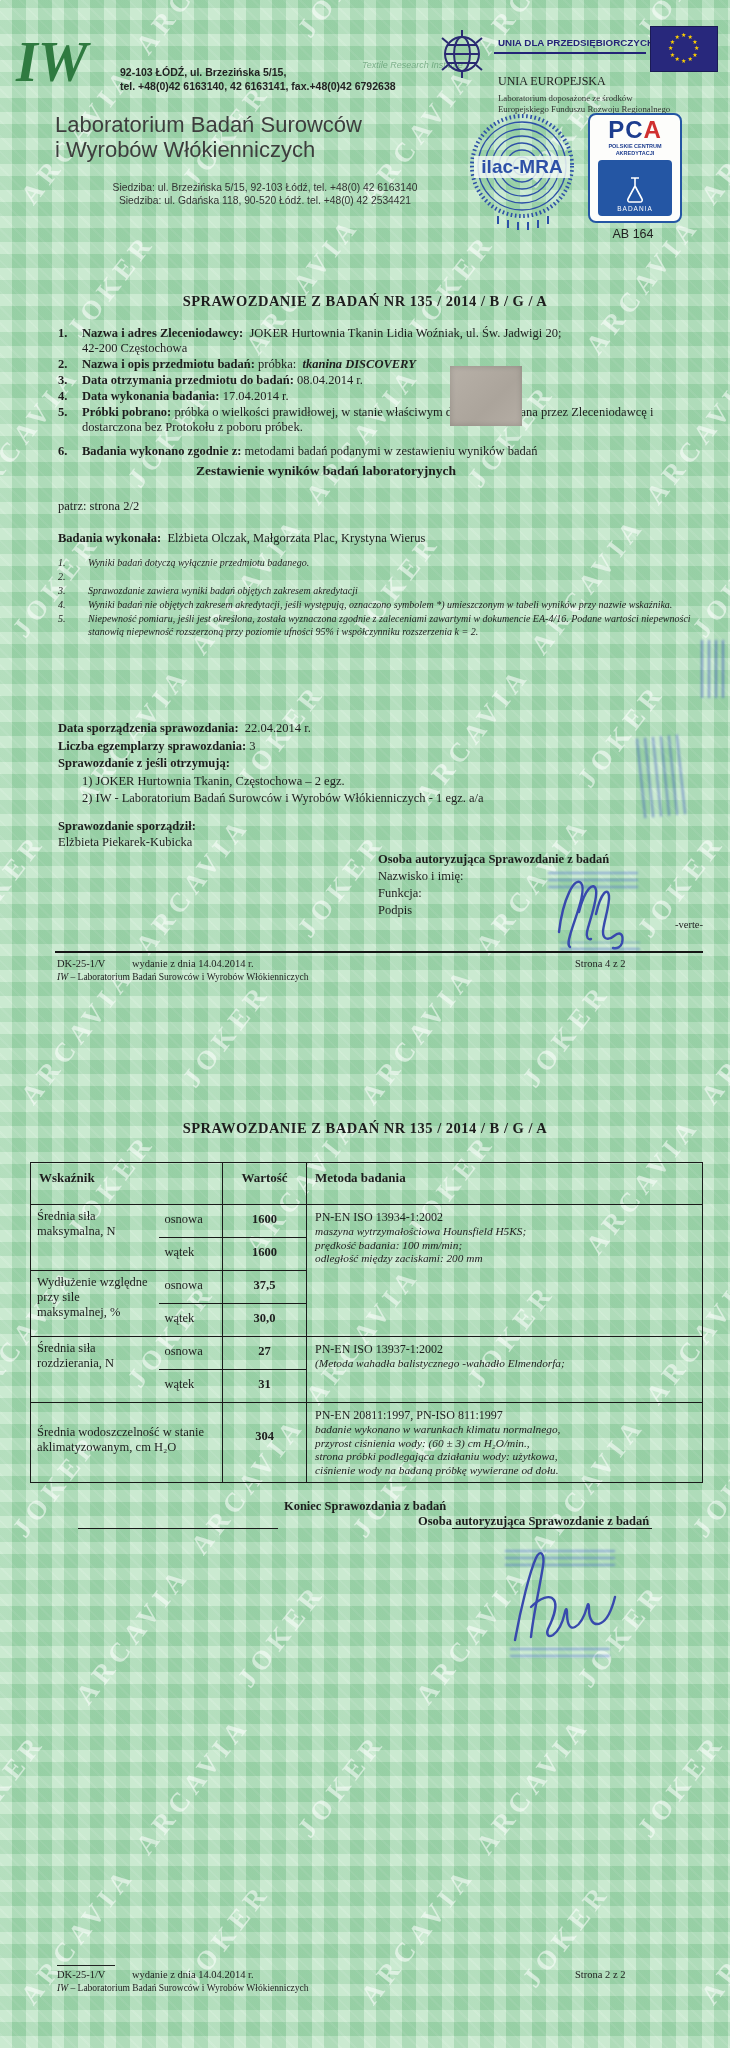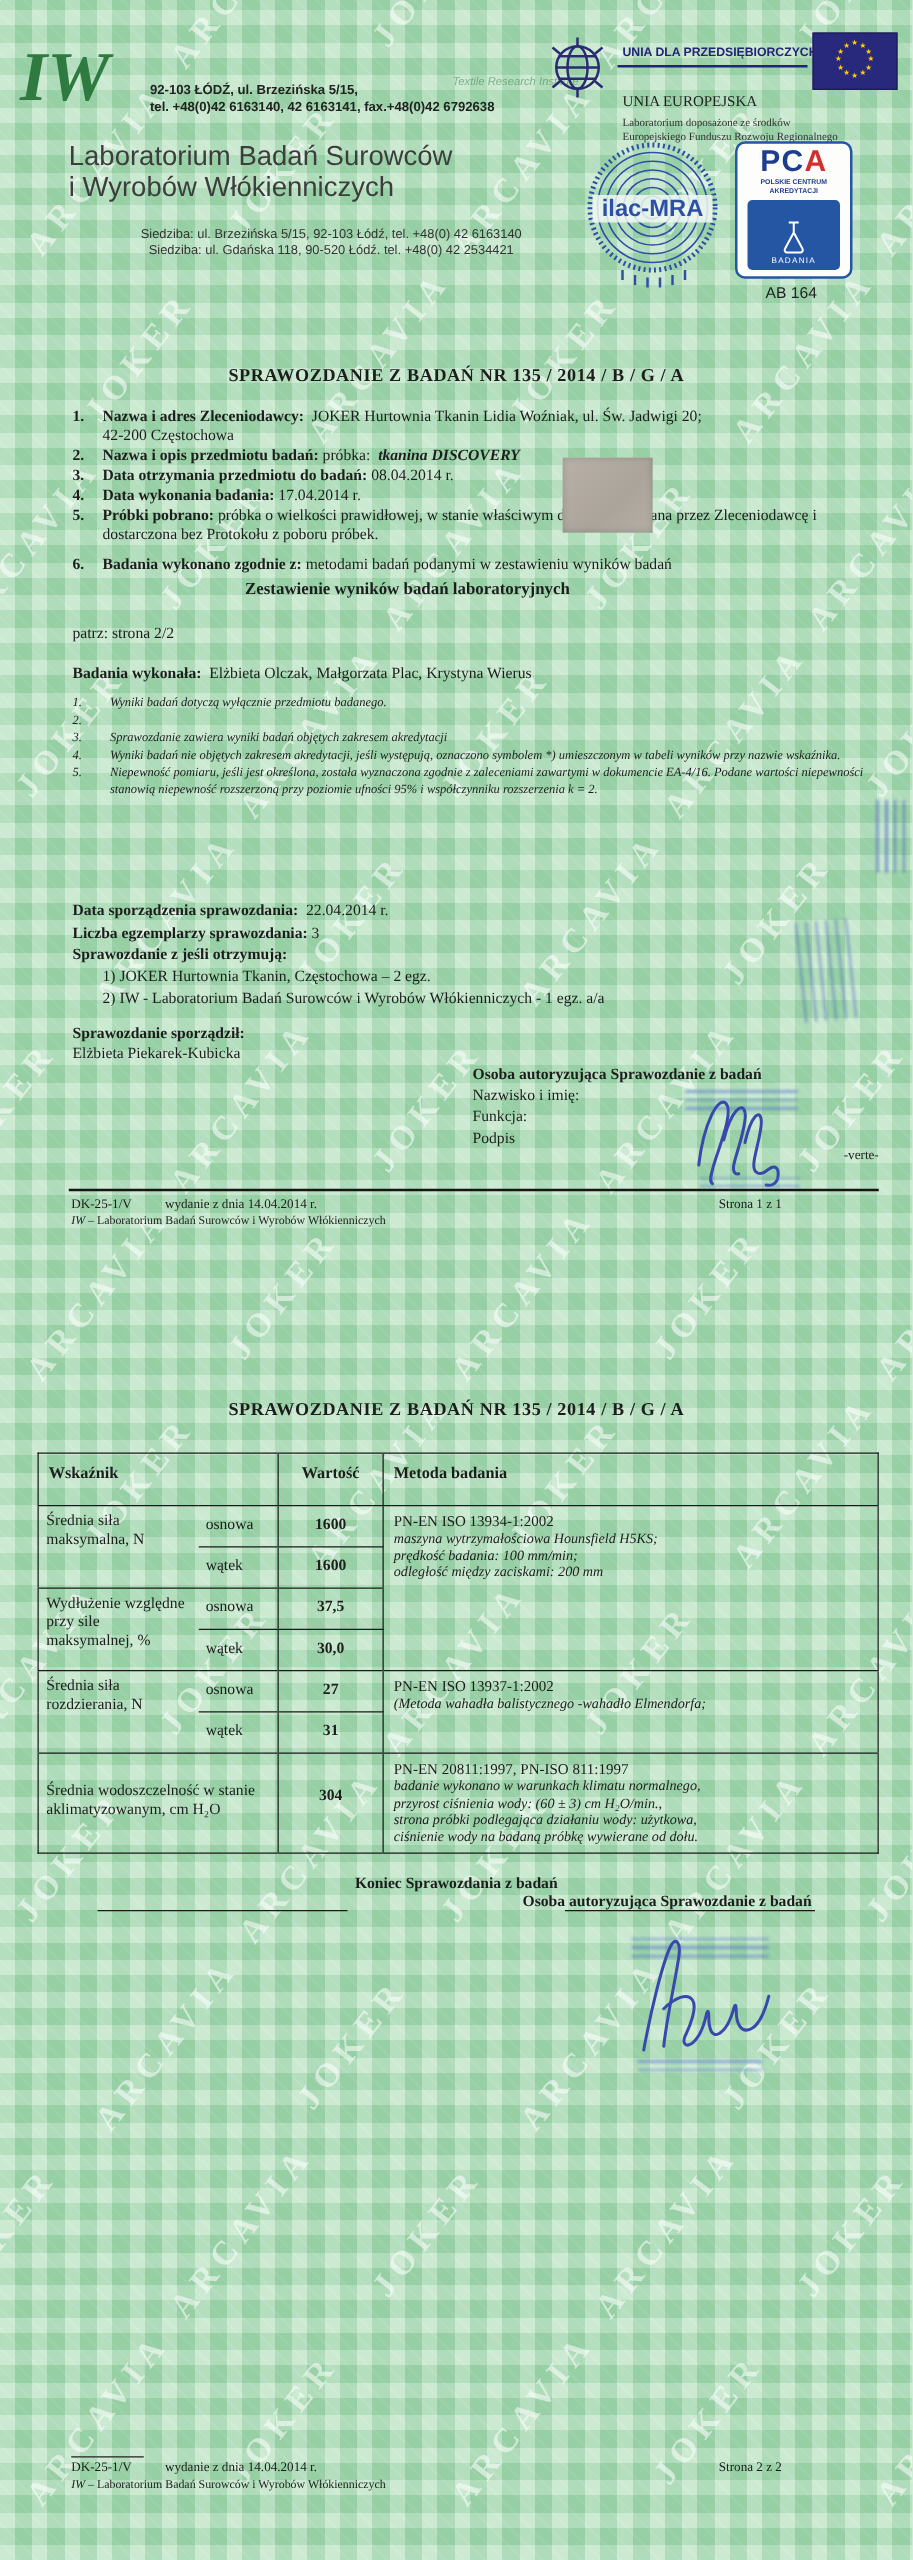--- a/index.html
+++ b/index.html
@@ -382,21 +382,21 @@
         <path d="M34,42 C40,18 49,11 51,20 C53,29 44,52 42,62 C41,67 43,70 46,69"></path>
         <path d="M51,44 C56,22 63,17 64,26 C65,35 58,54 58,62 C58,69 63,71 69,66 C75,61 79,64 77,73 C76,77 72,79 68,78"></path>
       </g>
     </svg>
     <div class="abs stamp sigstamp" style="left:560px;top:942px;width:80px;height:8px;"></div>
     <div class="abs verte">-verte-</div>
 
     <div class="abs footline1"></div>
     <div class="abs foot foot-code1">DK-25-1/V</div>
     <div class="abs foot foot-issue1">wydanie z dnia  14.04.2014  r.</div>
-    <div class="abs foot foot-page1">Strona 1 z 1</div>
+    <div class="abs foot foot-page1">Strona 4 z 2</div>
     <div class="abs foot-org1"><i>IW</i><span> – Laboratorium Badań Surowców i Wyrobów Włókienniczych</span></div>
 
     <div class="abs title2">SPRAWOZDANIE  Z BADAŃ NR  135 / 2014 / B / G / A</div>
 
     <table class="rt rt-outer">
       <colgroup>
           <col style="width:128px">
           <col style="width:64px">
           <col style="width:84px">
           <col style="width:396px">

